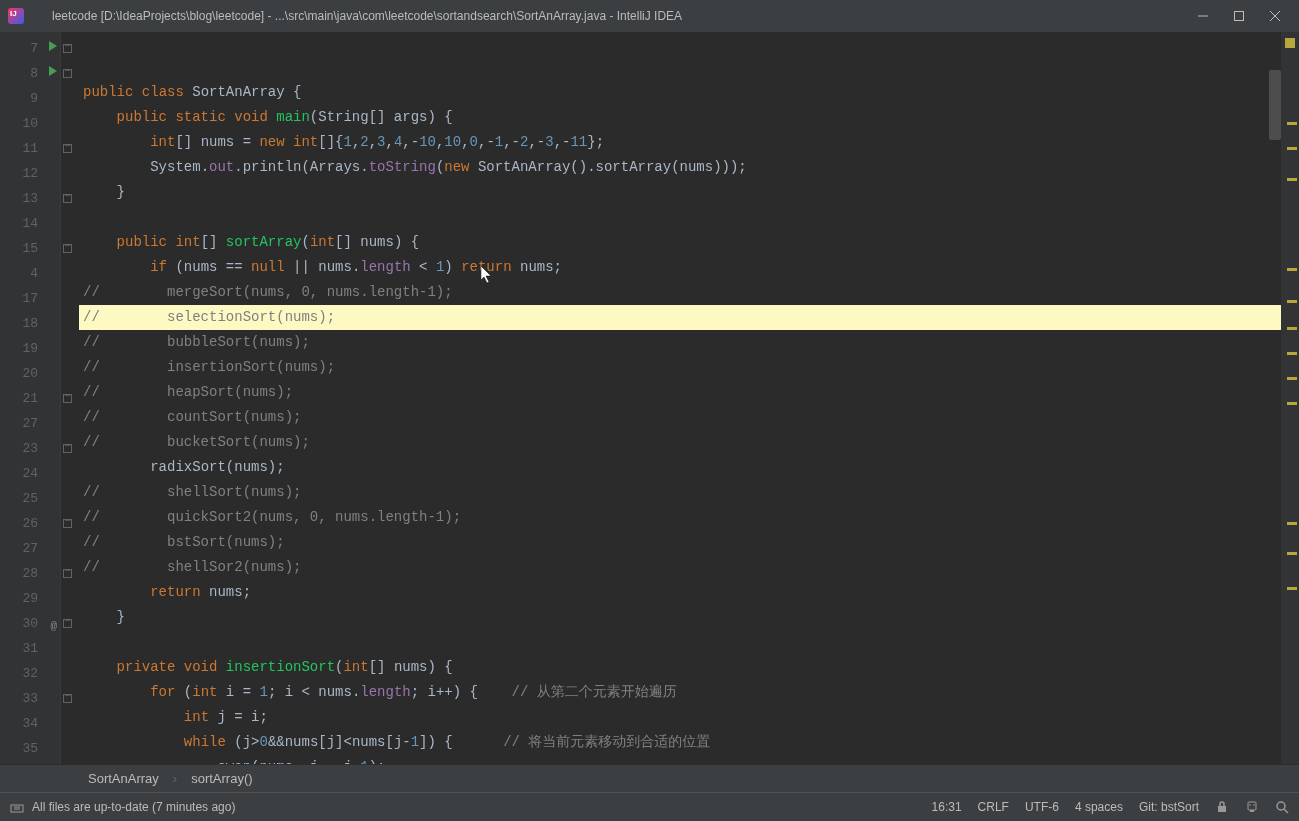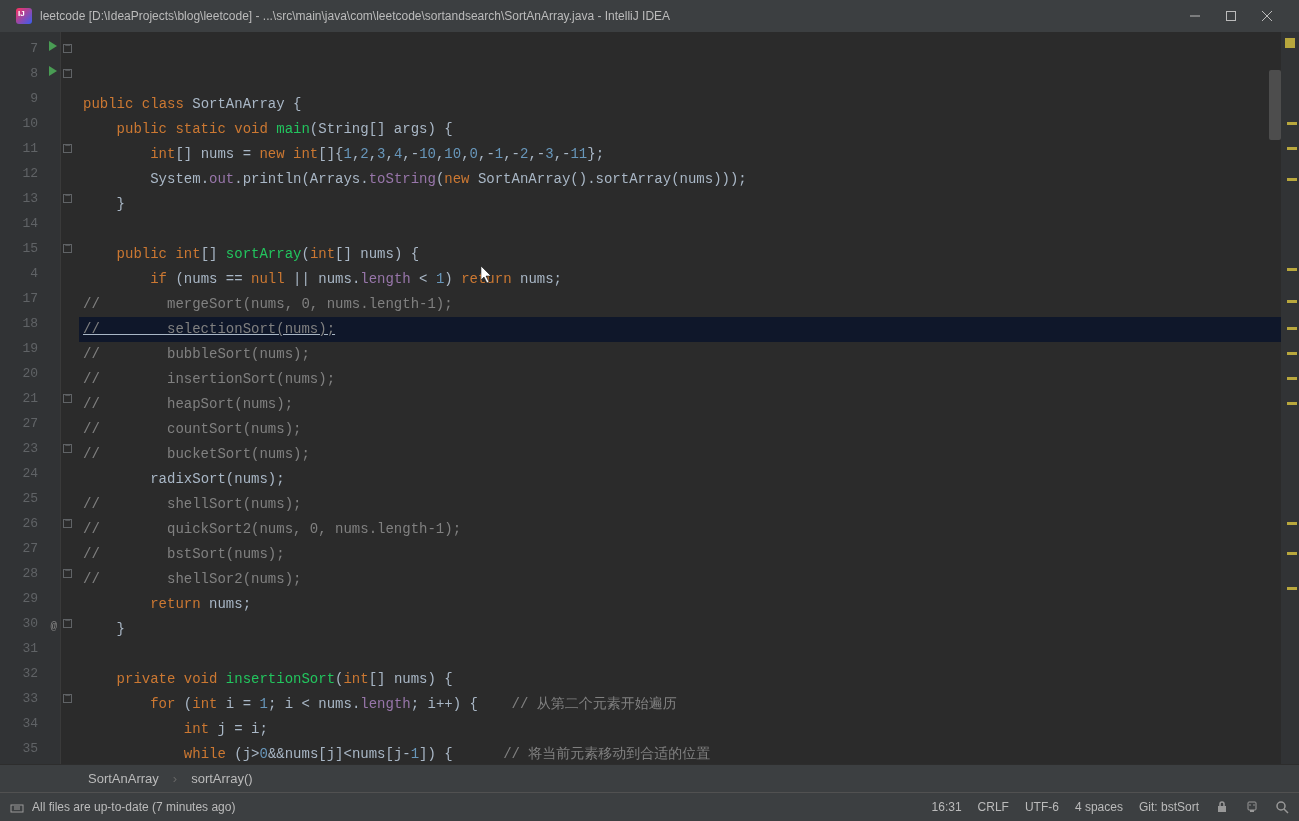--- a/index.html
+++ b/index.html
@@ -15,23 +15,24 @@
       height: 821px;
       overflow: hidden;
       display: flex;
       flex-direction: column;
     }
     .titlebar {
       height: 32px;
       background: #3c3f41;
       display: flex;
       align-items: center;
-      padding: 0 16px;
+      padding: 0 8px;
       color: #bbbbbb;
       font-size: 12px;
+      gap: 20px;
     }
     .titlebar-icon {
       width: 16px;
       height: 16px;
       background: linear-gradient(135deg, #fe315d, #365ef1);
       border-radius: 3px;
       margin-right: 8px;
       position: relative;
     }
     .titlebar-icon::after {
@@ -123,35 +124,34 @@
     .fold-mark::after {
       content: '−';
       position: absolute;
       top: -5px;
       left: 1px;
       font-size: 10px;
       color: #606366;
     }
     .code-content {
       flex: 1;
-      padding-top: 12px;
+      padding-top: 0;
       font-family: "Consolas", "Courier New", monospace;
       font-size: 14px;
       white-space: pre;
       overflow: hidden;
       position: relative;
     }
     .code-line {
       height: 25px;
       line-height: 25px;
       padding-left: 4px;
     }
     .code-line.highlighted {
-      background: #0f172a;
-      text-decoration: underline;
+      background: #fef9c3;
     }
     .kw { color: #cc7832; }
     .num { color: #6897bb; }
     .com { color: #808080; font-style: normal; }
     .fn { color: #22c55e; }
     .fld { color: #9876aa; }
     .ident { color: #a9b7c6; }
     .punc { color: #a9b7c6; }
     .right-gutter {
       width: 18px;

